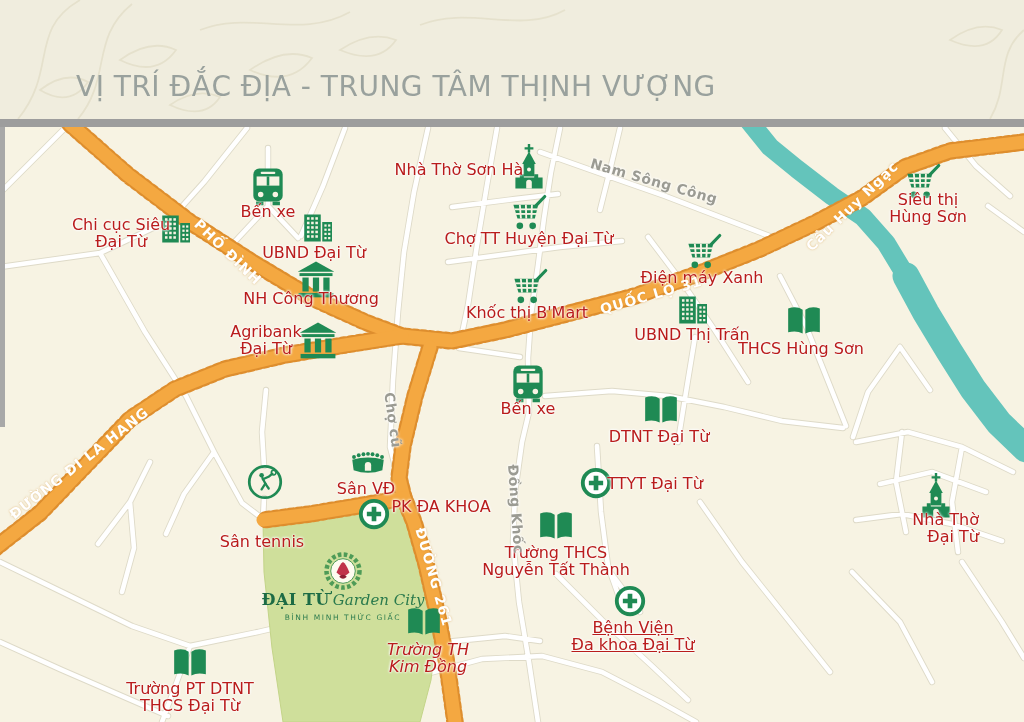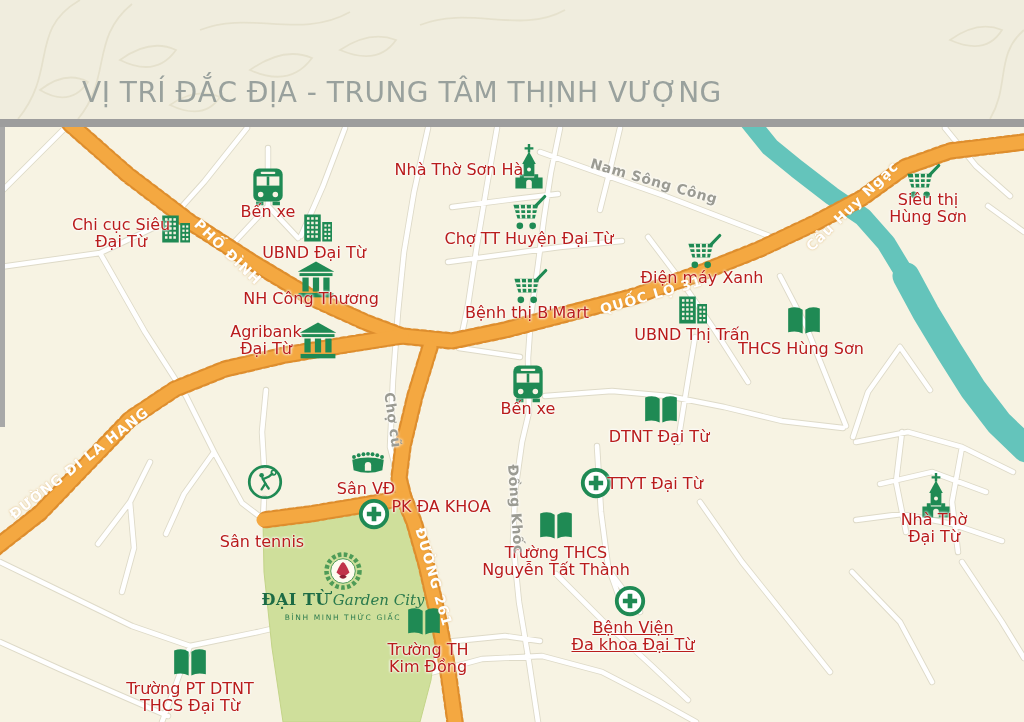--- a/index.html
+++ b/index.html
@@ -3,21 +3,21 @@
 <meta charset="utf-8">
 <style>
   html,body{margin:0;padding:0}
   body{
     position:relative;width:1024px;height:722px;overflow:hidden;
     background:#F0EDDE;font-family:"DejaVu Sans","Liberation Sans",sans-serif;
   }
   
   .header{position:absolute;left:0;top:0;width:1024px;height:119px;background:#F0EDDE;z-index:30;overflow:hidden}
   .header h1{
-    position:absolute;left:68px;top:62px;margin:14px;
+    position:absolute;left:68px;top:62px;margin:8px;
     font-size:28px;font-weight:normal;letter-spacing:.5px;color:#99A19D;white-space:nowrap;
   }
   .leafdecor{position:absolute;left:0;top:0}
   .divider-bar{position:absolute;left:0;top:119px;width:1024px;height:8px;background:#9D9D9D;z-index:31}
   .left-bar{position:absolute;left:0;top:127px;width:5px;height:300px;background:#A8A8A8;z-index:31}
   
   #map-svg{position:absolute;left:0;top:0;z-index:1}
   .poi-use{color:#1F8A54}
   #labels{position:absolute;left:0;top:0;width:1024px;height:722px;z-index:10;pointer-events:none}
   .poi-label{
@@ -279,36 +279,36 @@
 
 <div id="labels">
     <div class="poi-label" style="left: 121px; top: 233px;">Chi cục Siêu
 Đại Từ</div>
     <div class="poi-label" style="left: 268px; top: 211px;">Bến xe</div>
     <div class="poi-label" style="left: 314px; top: 252px;">UBND Đại Từ</div>
     <div class="poi-label" style="left: 459px; top: 169px;">Nhà Thờ Sơn Hà</div>
     <div class="poi-label" style="left: 529px; top: 238px;">Chợ TT Huyện Đại Từ</div>
     <div class="poi-label" style="left: 928px; top: 208px;">Siêu thị Hùng Sơn</div>
     <div class="poi-label" style="left: 311px; top: 298px;">NH Công Thương</div>
-    <div class="poi-label" style="left: 527px; top: 312px;">Bệnh thị B'Mart</div>
+    <div class="poi-label" style="left: 527px; top: 312px;">Khốc thị B'Mart</div>
     <div class="poi-label" style="left: 702px; top: 277px;">Điện máy Xanh</div>
     <div class="poi-label" style="left: 692px; top: 334px;">UBND Thị Trấn</div>
     <div class="poi-label" style="left: 801px; top: 348px;">THCS Hùng Sơn</div>
     <div class="poi-label" style="left: 266px; top: 340px;">Agribank
 Đại Từ</div>
     <div class="poi-label" style="left: 528px; top: 408px;">Bến xe</div>
     <div class="poi-label" style="left: 659px; top: 436px;">DTNT Đại Từ</div>
     <div class="poi-label" style="left: 366px; top: 488px;">Sân VĐ</div>
     <div class="poi-label" style="left: 262px; top: 509px; margin-top: 32px;">Sân tennis</div>
     <div class="poi-label" style="left: 441px; top: 506px;">PK ĐA KHOA</div>
     <div class="poi-label" style="left: 655px; top: 483px;">TTYT Đại Từ</div>
     <div class="poi-label" style="left: 556px; top: 561px;">Trường THCS
 Nguyễn Tất Thành</div>
-    <div class="poi-label" style="left: 934px; top: 528px;">Nhà Thờ Đại Từ</div>
-    <div class="poi-label" style="left: 428px; top: 658px;">Trường TH
+    <div class="poi-label" style="left: 934px; top: 528px; text-align: right;">Nhà Thờ Đại Từ</div>
+    <div class="poi-label" style="left: 428px; top: 658px; font-style: italic;">Trường TH
 Kim Đồng</div>
     <div class="poi-label" style="left: 633px; top: 636px; text-decoration: underline;">Bệnh Viện
 Đa khoa Đại Từ</div>
     <div class="poi-label" style="left: 190px; top: 697px;">Trường PT DTNT
 THCS Đại Từ</div>
     <div class="road-label highway" style="left: 228px; top: 252px; transform: translate(-50%, -50%) rotate(44deg);">PHỐ ĐÌNH</div>
     <div class="road-label highway" style="left: 651px; top: 295px; transform: translate(-50%, -50%) rotate(-16deg);">QUỐC LỘ 31</div>
     <div class="road-label highway" style="left: 852px; top: 206px; transform: translate(-50%, -50%) rotate(-44deg);">Cầu Huy Ngạc</div>
     <div class="road-label highway" style="left: 79px; top: 463px; transform: translate(-50%, -50%) rotate(-38deg);">ĐƯỜNG ĐI LA HANG</div>
     <div class="road-label highway" style="left: 434px; top: 577px; transform: translate(-50%, -50%) rotate(74deg);">ĐƯỜNG 261</div>

